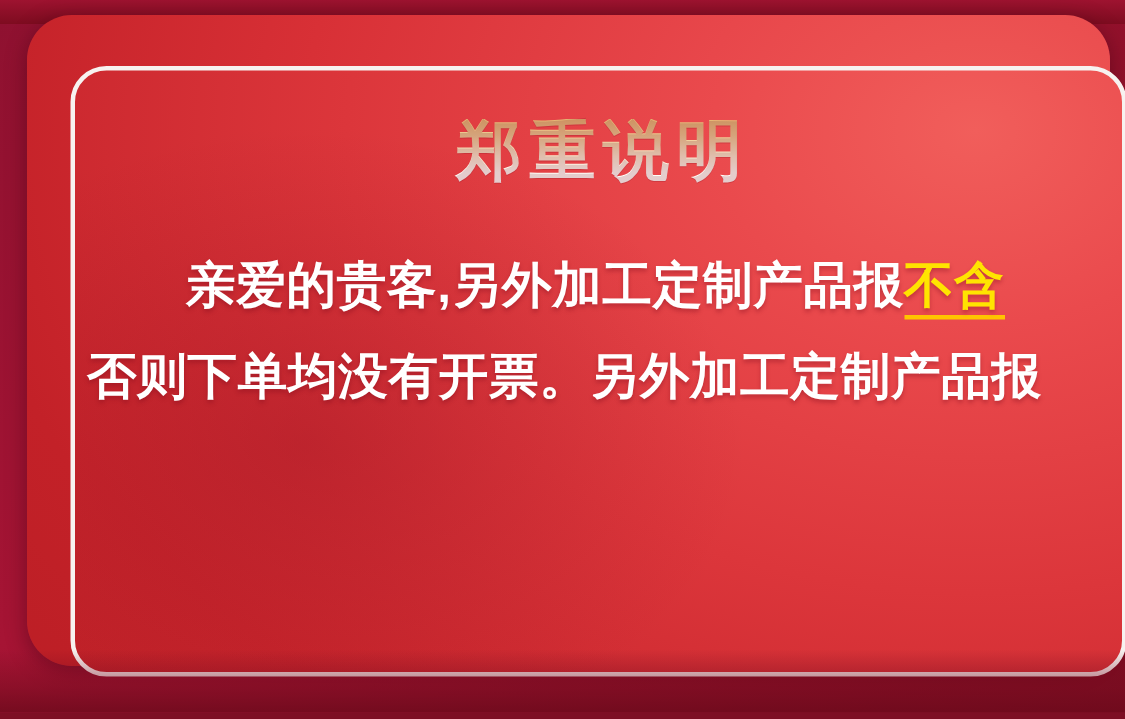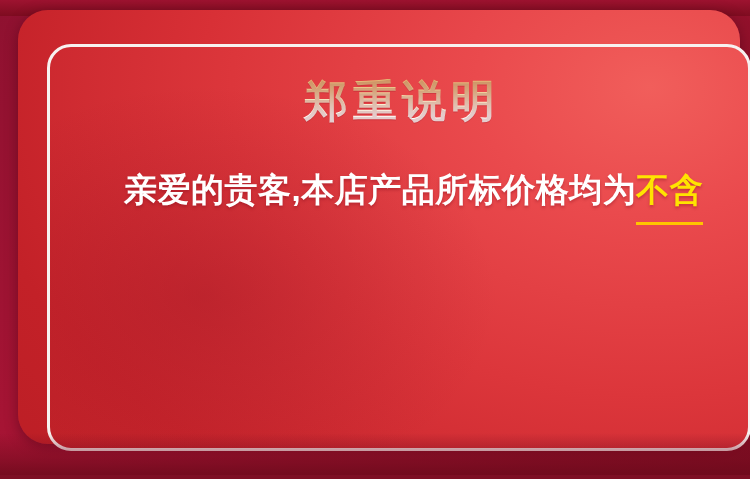--- a/index.html
+++ b/index.html
@@ -103,43 +103,44 @@
     line-height: 61px;
     letter-spacing: 0.5px;
     text-align: justify;
     text-align-last: left;
     text-shadow: 0 2px 3px rgba(120,10,26,0.35);
   }
   .body-text .l1 { text-indent: 66px; }
   .hl-u {
     color: #ffe400;
     border-bottom: 3px solid #ffc400;
-    padding-bottom: 14px;
+    padding-bottom: 2px;
     text-shadow: 0 2px 3px rgba(120,10,26,0.35);
   }
   .line { display: block; white-space: nowrap; }
 </style>
 </head>
 <body>
 
 <div id="screen">
 
   <div class="topband"></div>
 
   <div class="panel-outer">
     <div class="panel-frame">
       <div class="content">
 
         <div class="title">郑重说明</div>
 
         <div class="body-text">
 
-          <span class="line l1"><span>亲爱的贵客,本店产品所标价格均为</span><span class="hl-u">不含</span></span>
+          <span class="line l1"><span>亲爱的贵客,另外加工定制产品报</span><span class="hl-u">不含</span></span>
 
 
+          <span class="line"><span>否则下单均没有开票。另外加工定制产品报</span></span>
 
 
         </div>
 
       </div>
     </div>
   </div>
 
   <div class="bottomband"></div>
 </div>

